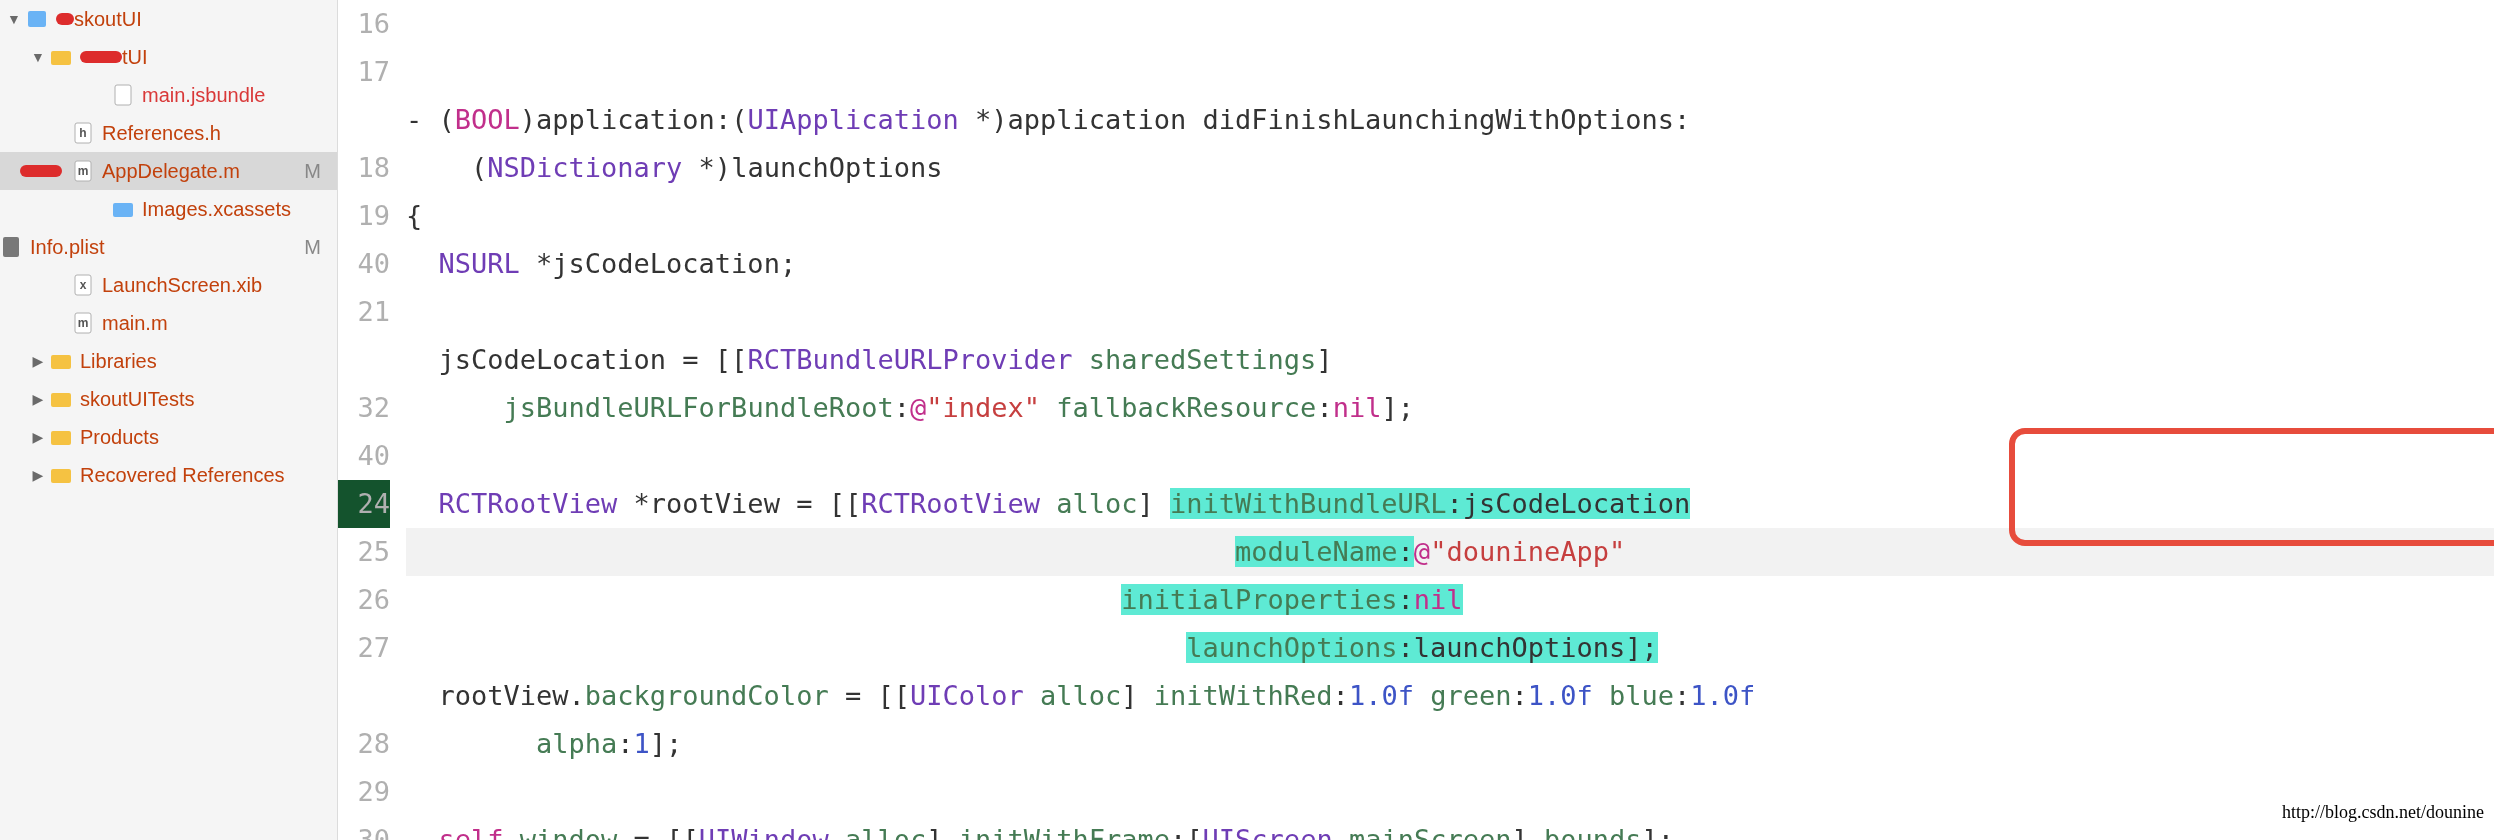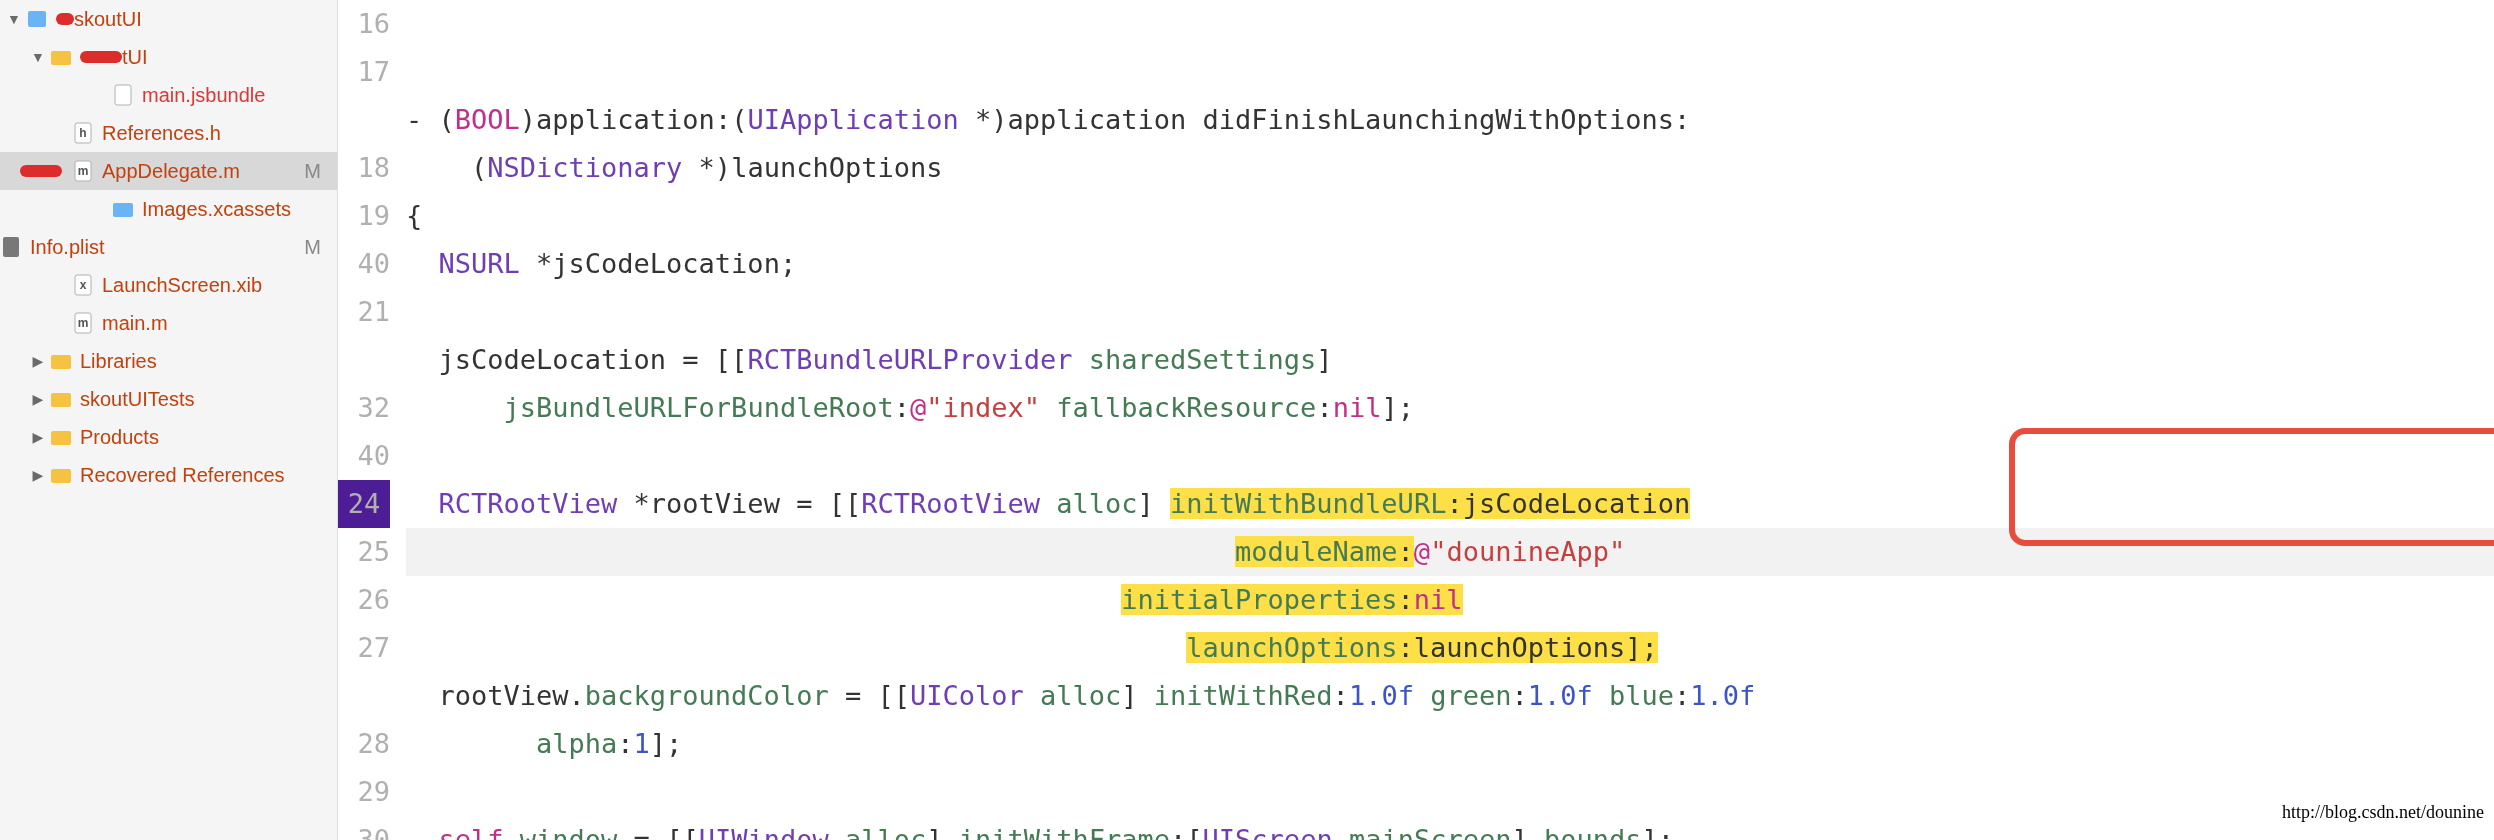--- a/index.html
+++ b/index.html
@@ -86,28 +86,28 @@
       user-select: none;
     }
     .code {
       flex: 1;
       white-space: pre;
       color: #333;
       position: relative;
     }
     .code-line { display: block; min-height: 48px; }
     .code-line.current { background: #f2f2f2; }
-    .current-gutter { background: #4c1d95; text-align: center; }
+    .current-gutter { background: #14532d; }
     .kw   { color: #c12f8b; }
     .type { color: #6f3db5; }
     .msg  { color: #457b54; }
     .str  { color: #c63f3f; }
     .num  { color: #3d54c6; }
     .plain{ color: #333; }
-    .sel { background: #fde047; margin-top: 12px; }
+    .sel { background: #5eead4; margin-top: 12px; }
     .redbox {
       position: absolute;
       border: 6px solid #e74c3c;
       border-radius: 16px;
       pointer-events: none;
     }
     .watermark {
       position: absolute;
       bottom: 4px;
       right: 10px;

